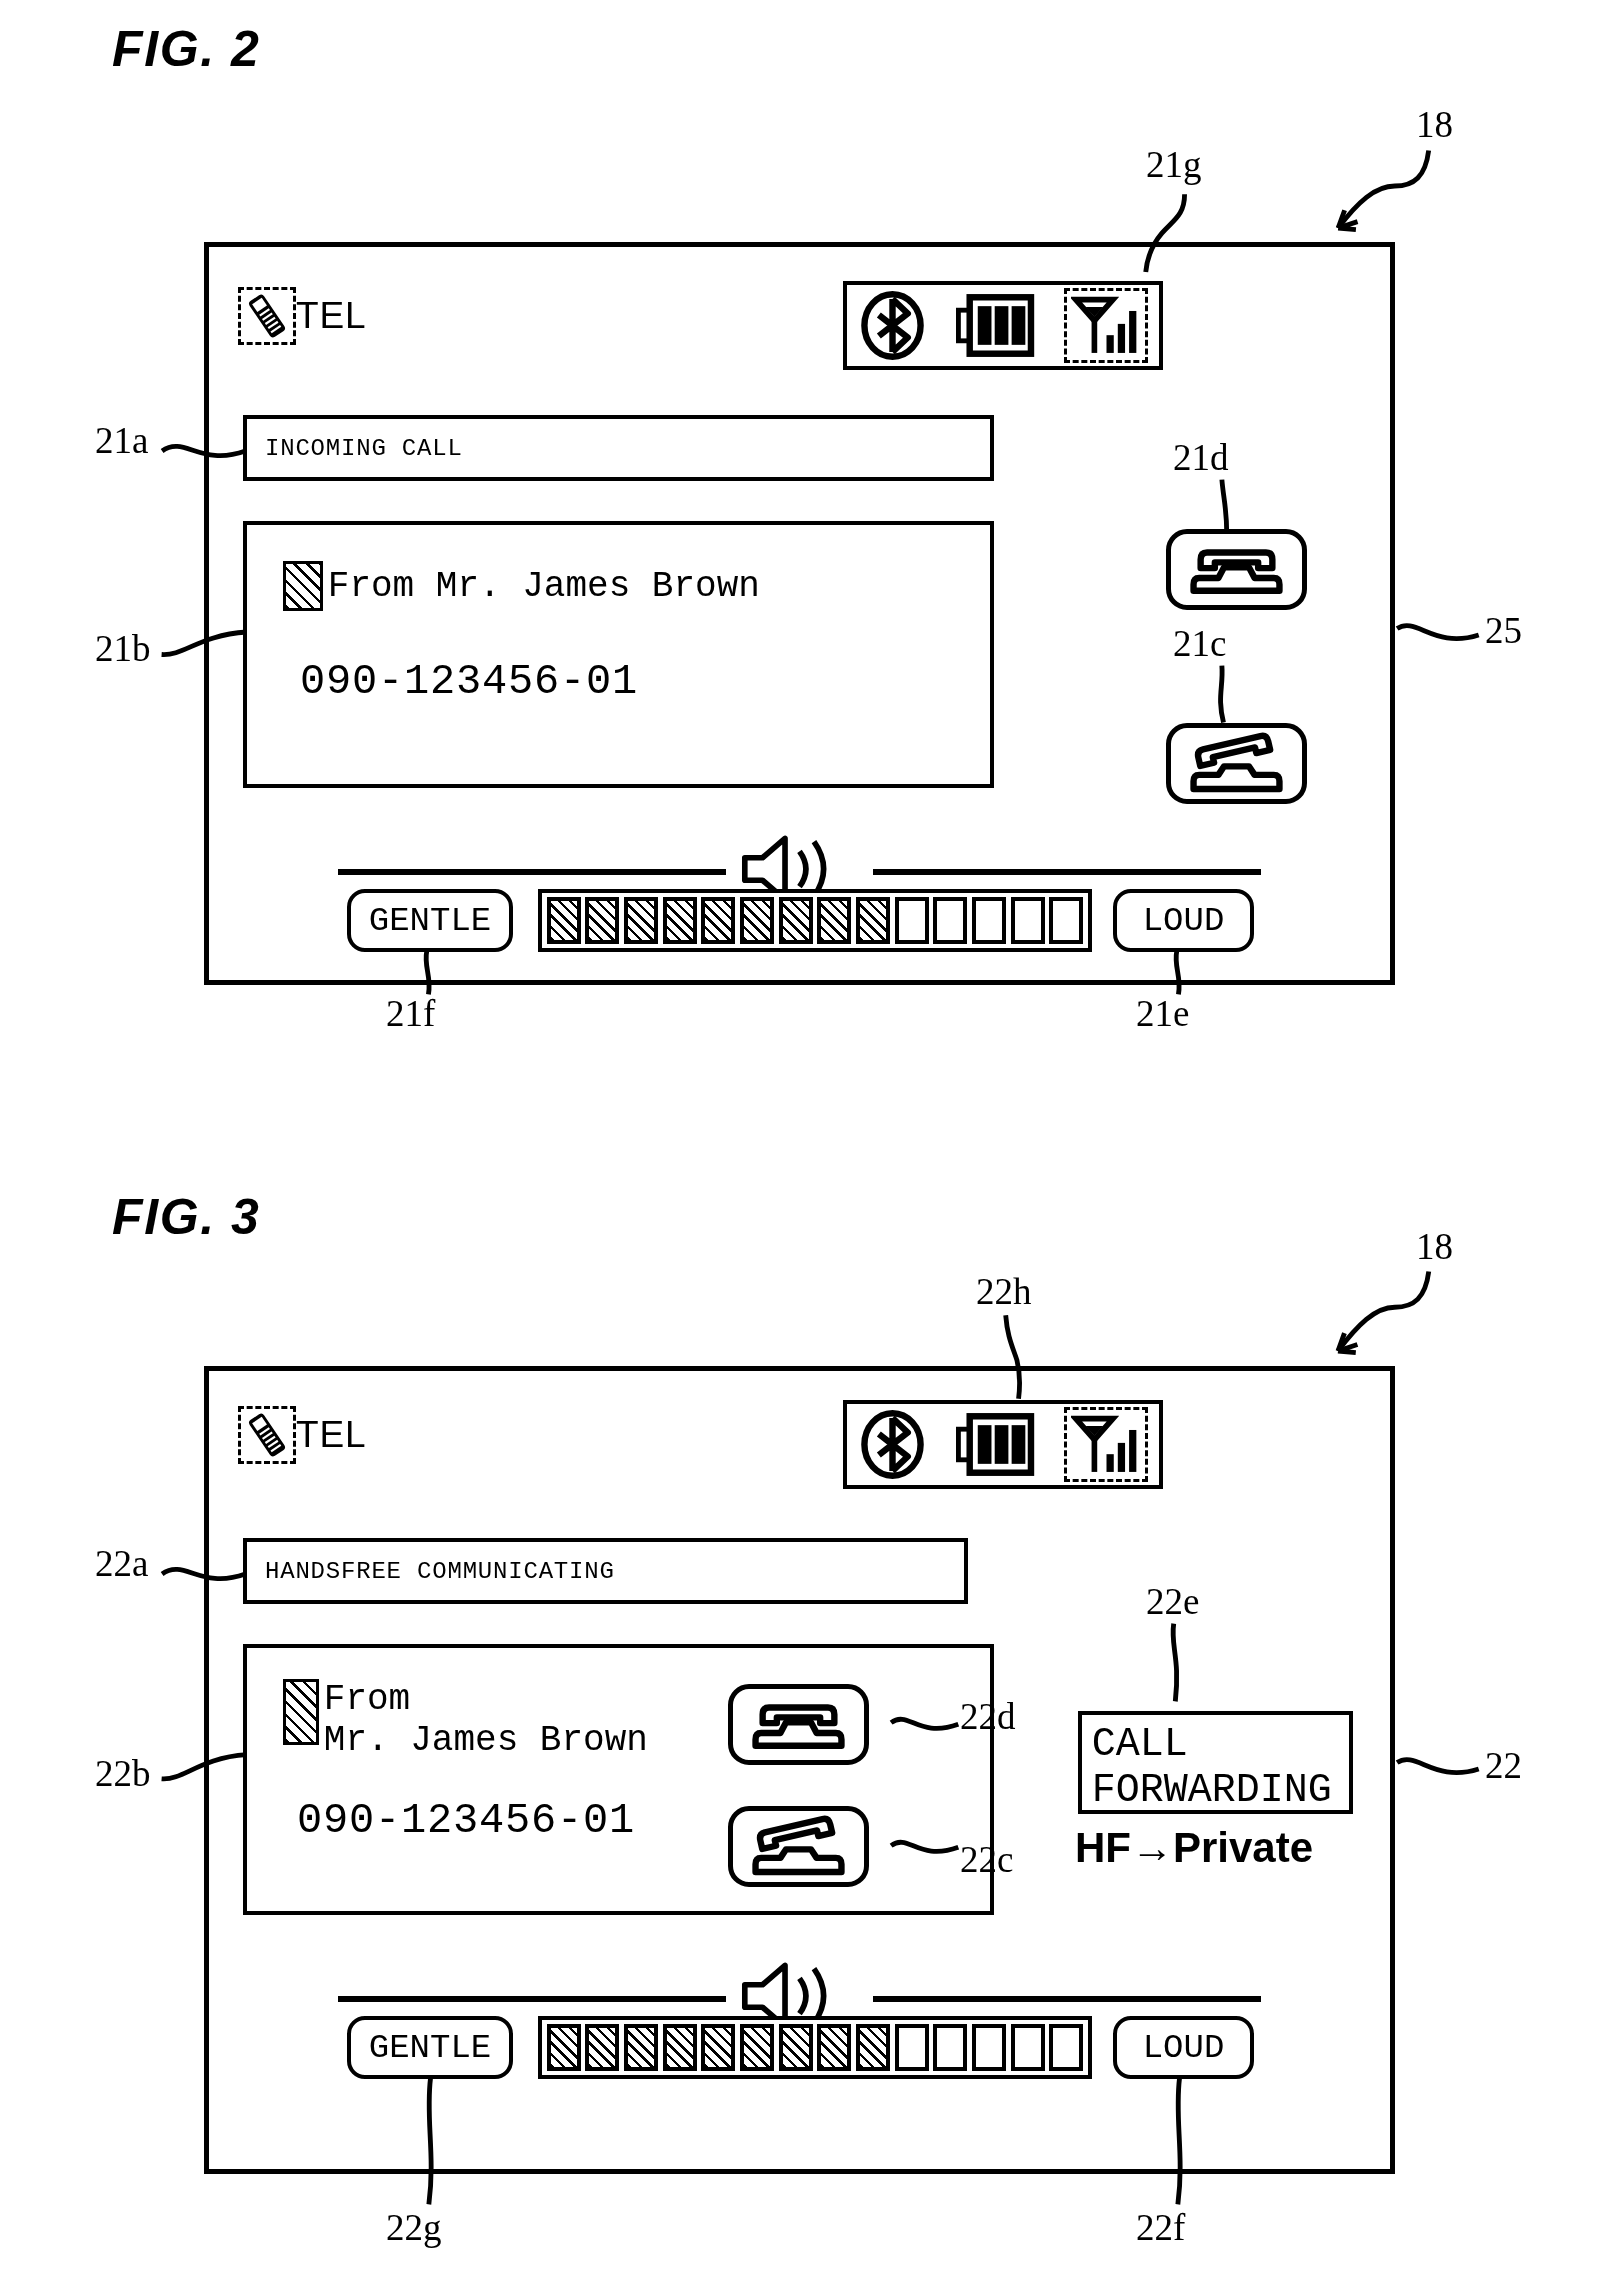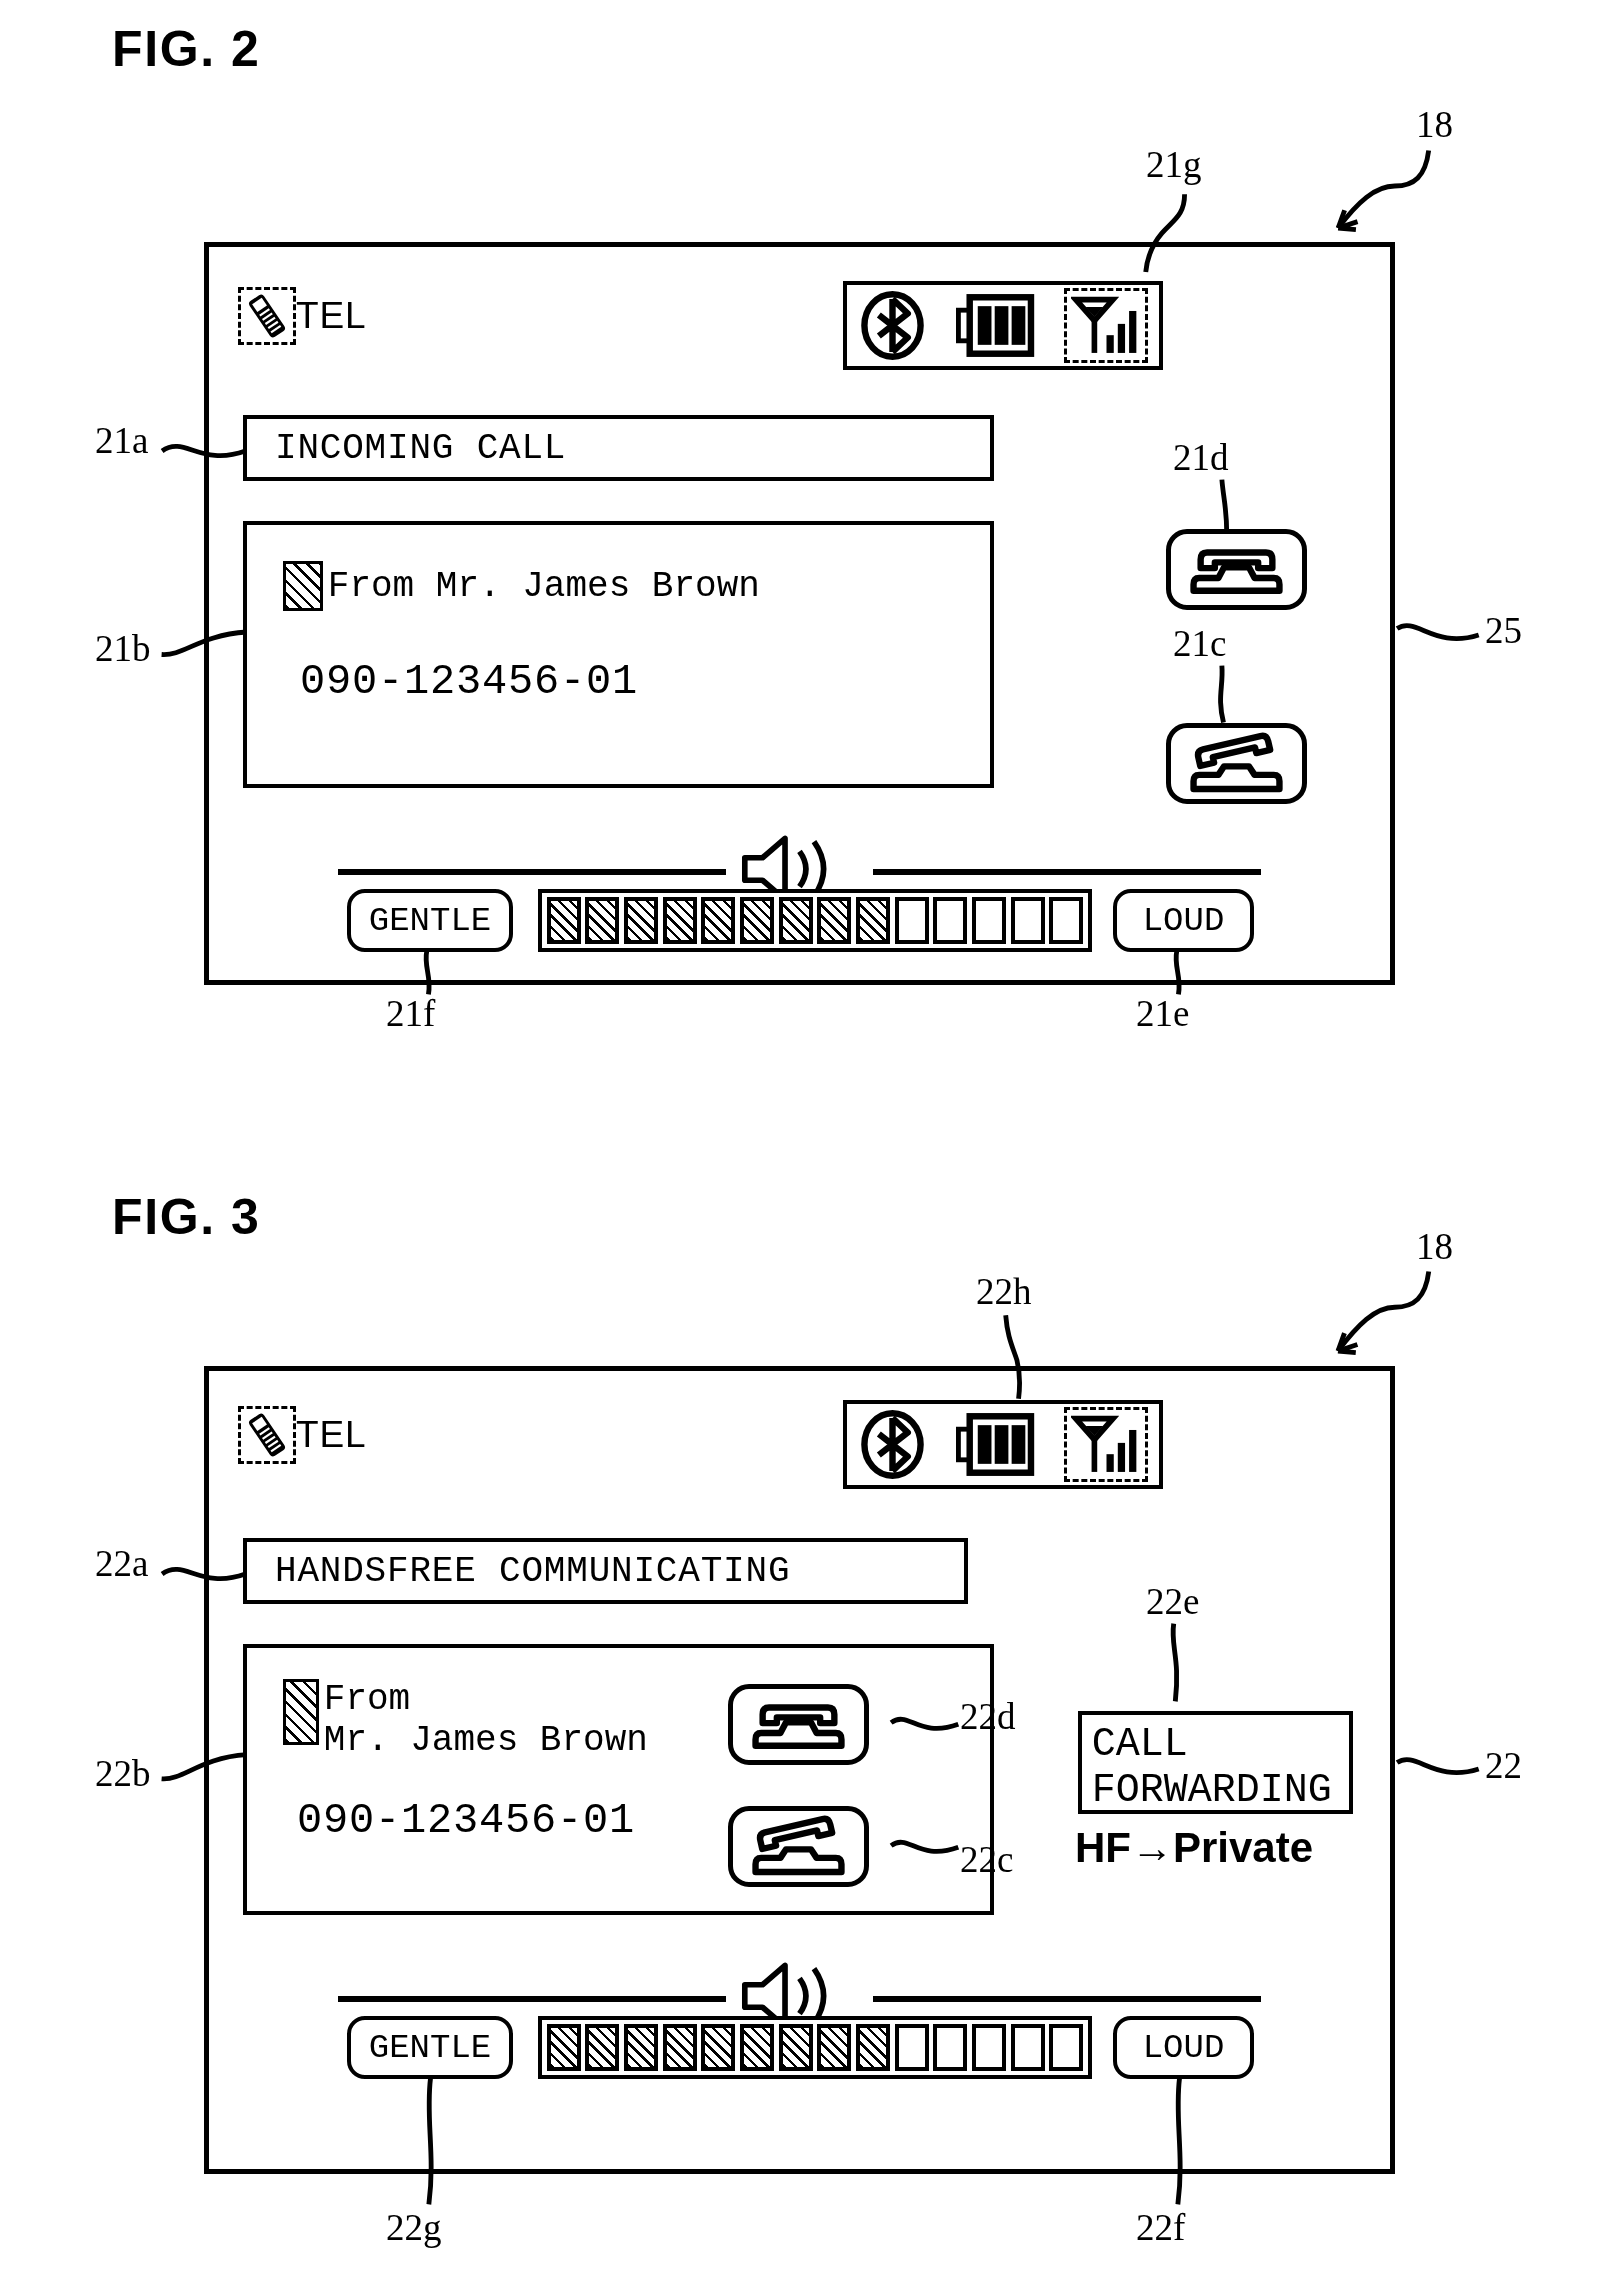--- a/index.html
+++ b/index.html
@@ -17,20 +17,21 @@
 
   
   .fig-title {
     position: absolute;
     font-family: "Liberation Sans", sans-serif;
     font-weight: bold;
     font-size: 50px;
     letter-spacing: 1.6px;
     color: #000;
     white-space: nowrap;
+    font-style: italic;
   }
 
   
   .screen {
     position: absolute;
     border: 5.7px solid #000;
     background: #fff;
   }
 
   
@@ -76,23 +77,23 @@
   
   .titlebar {
     position: absolute;
     border: 4.8px solid #000;
     background: #fff;
     display: flex;
     align-items: center;
   }
   .titlebar span {
     font-family: "Liberation Mono", monospace;
-    font-size: 36px;
+    font-size: 24px;
     letter-spacing: 0.8px;
-    padding-left: 28px;
+    padding-left: 18px;
     white-space: nowrap;
   }
 
   
   .infopanel {
     position: absolute;
     border: 4.8px solid #000;
     background: #fff;
   }
   .hatch-sq {

